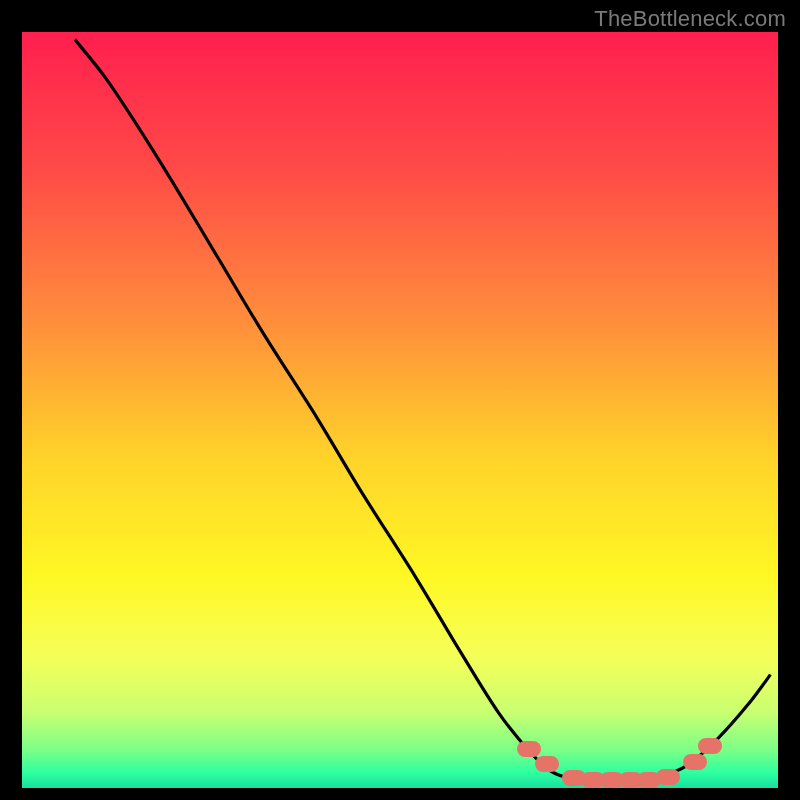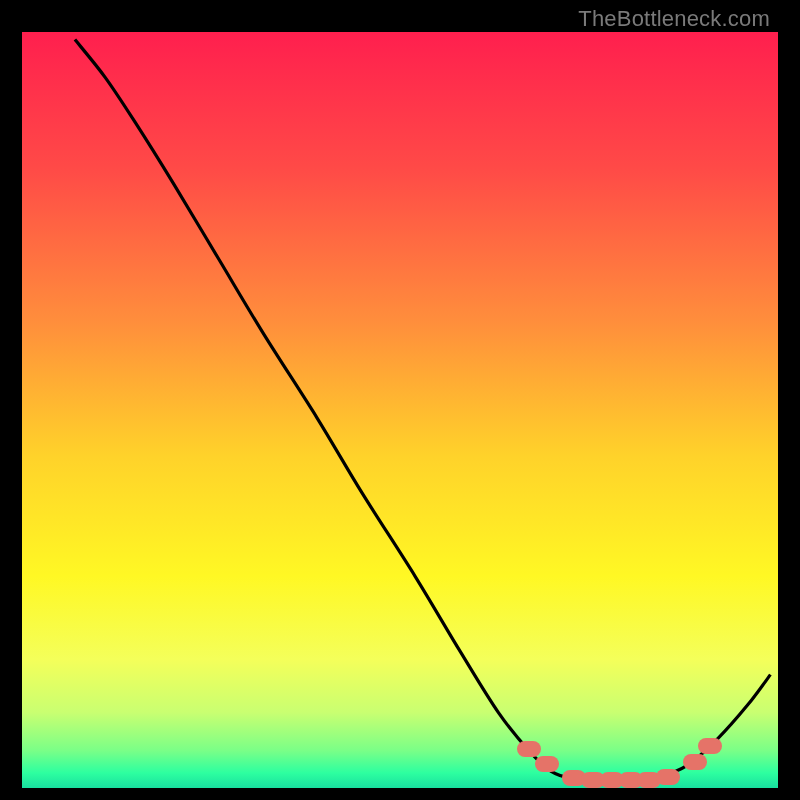--- a/index.html
+++ b/index.html
@@ -1,17 +1,17 @@
 <!DOCTYPE html>
 <html><head>
 <meta charset="utf-8">
 <style>
   * { margin: 0; padding: 0; box-sizing: border-box; }
   body { width: 800px; height: 800px; background: #000; position: relative; font-family: Arial, sans-serif; }
-  .watermark { position: absolute; top: 6px; right: 30px; color: #7a7a7a; font-size: 22px; font-weight: 500; letter-spacing: 0.2px; z-index: 10; text-align: right; }
+  .watermark { position: absolute; top: 6px; right: 14px; color: #7a7a7a; font-size: 22px; font-weight: 500; letter-spacing: 0.2px; z-index: 10; text-align: right; }
   .plot-area { position: absolute; left: 22px; top: 32px; width: 756px; height: 756px; }
   .gradient-bg { position: absolute; left: 0; top: 0; width: 100%; height: 100%; }
   .curve { position: absolute; left: 0; top: 0; width: 100%; height: 100%; pointer-events: none; }
   .marker { position: absolute; width: 24px; height: 16px; background: #e57368; border-radius: 8px; transform: translate(-50%, -50%); }
 </style>
 </head>
 <body>
 
 <div class="watermark">TheBottleneck.com</div>
 

